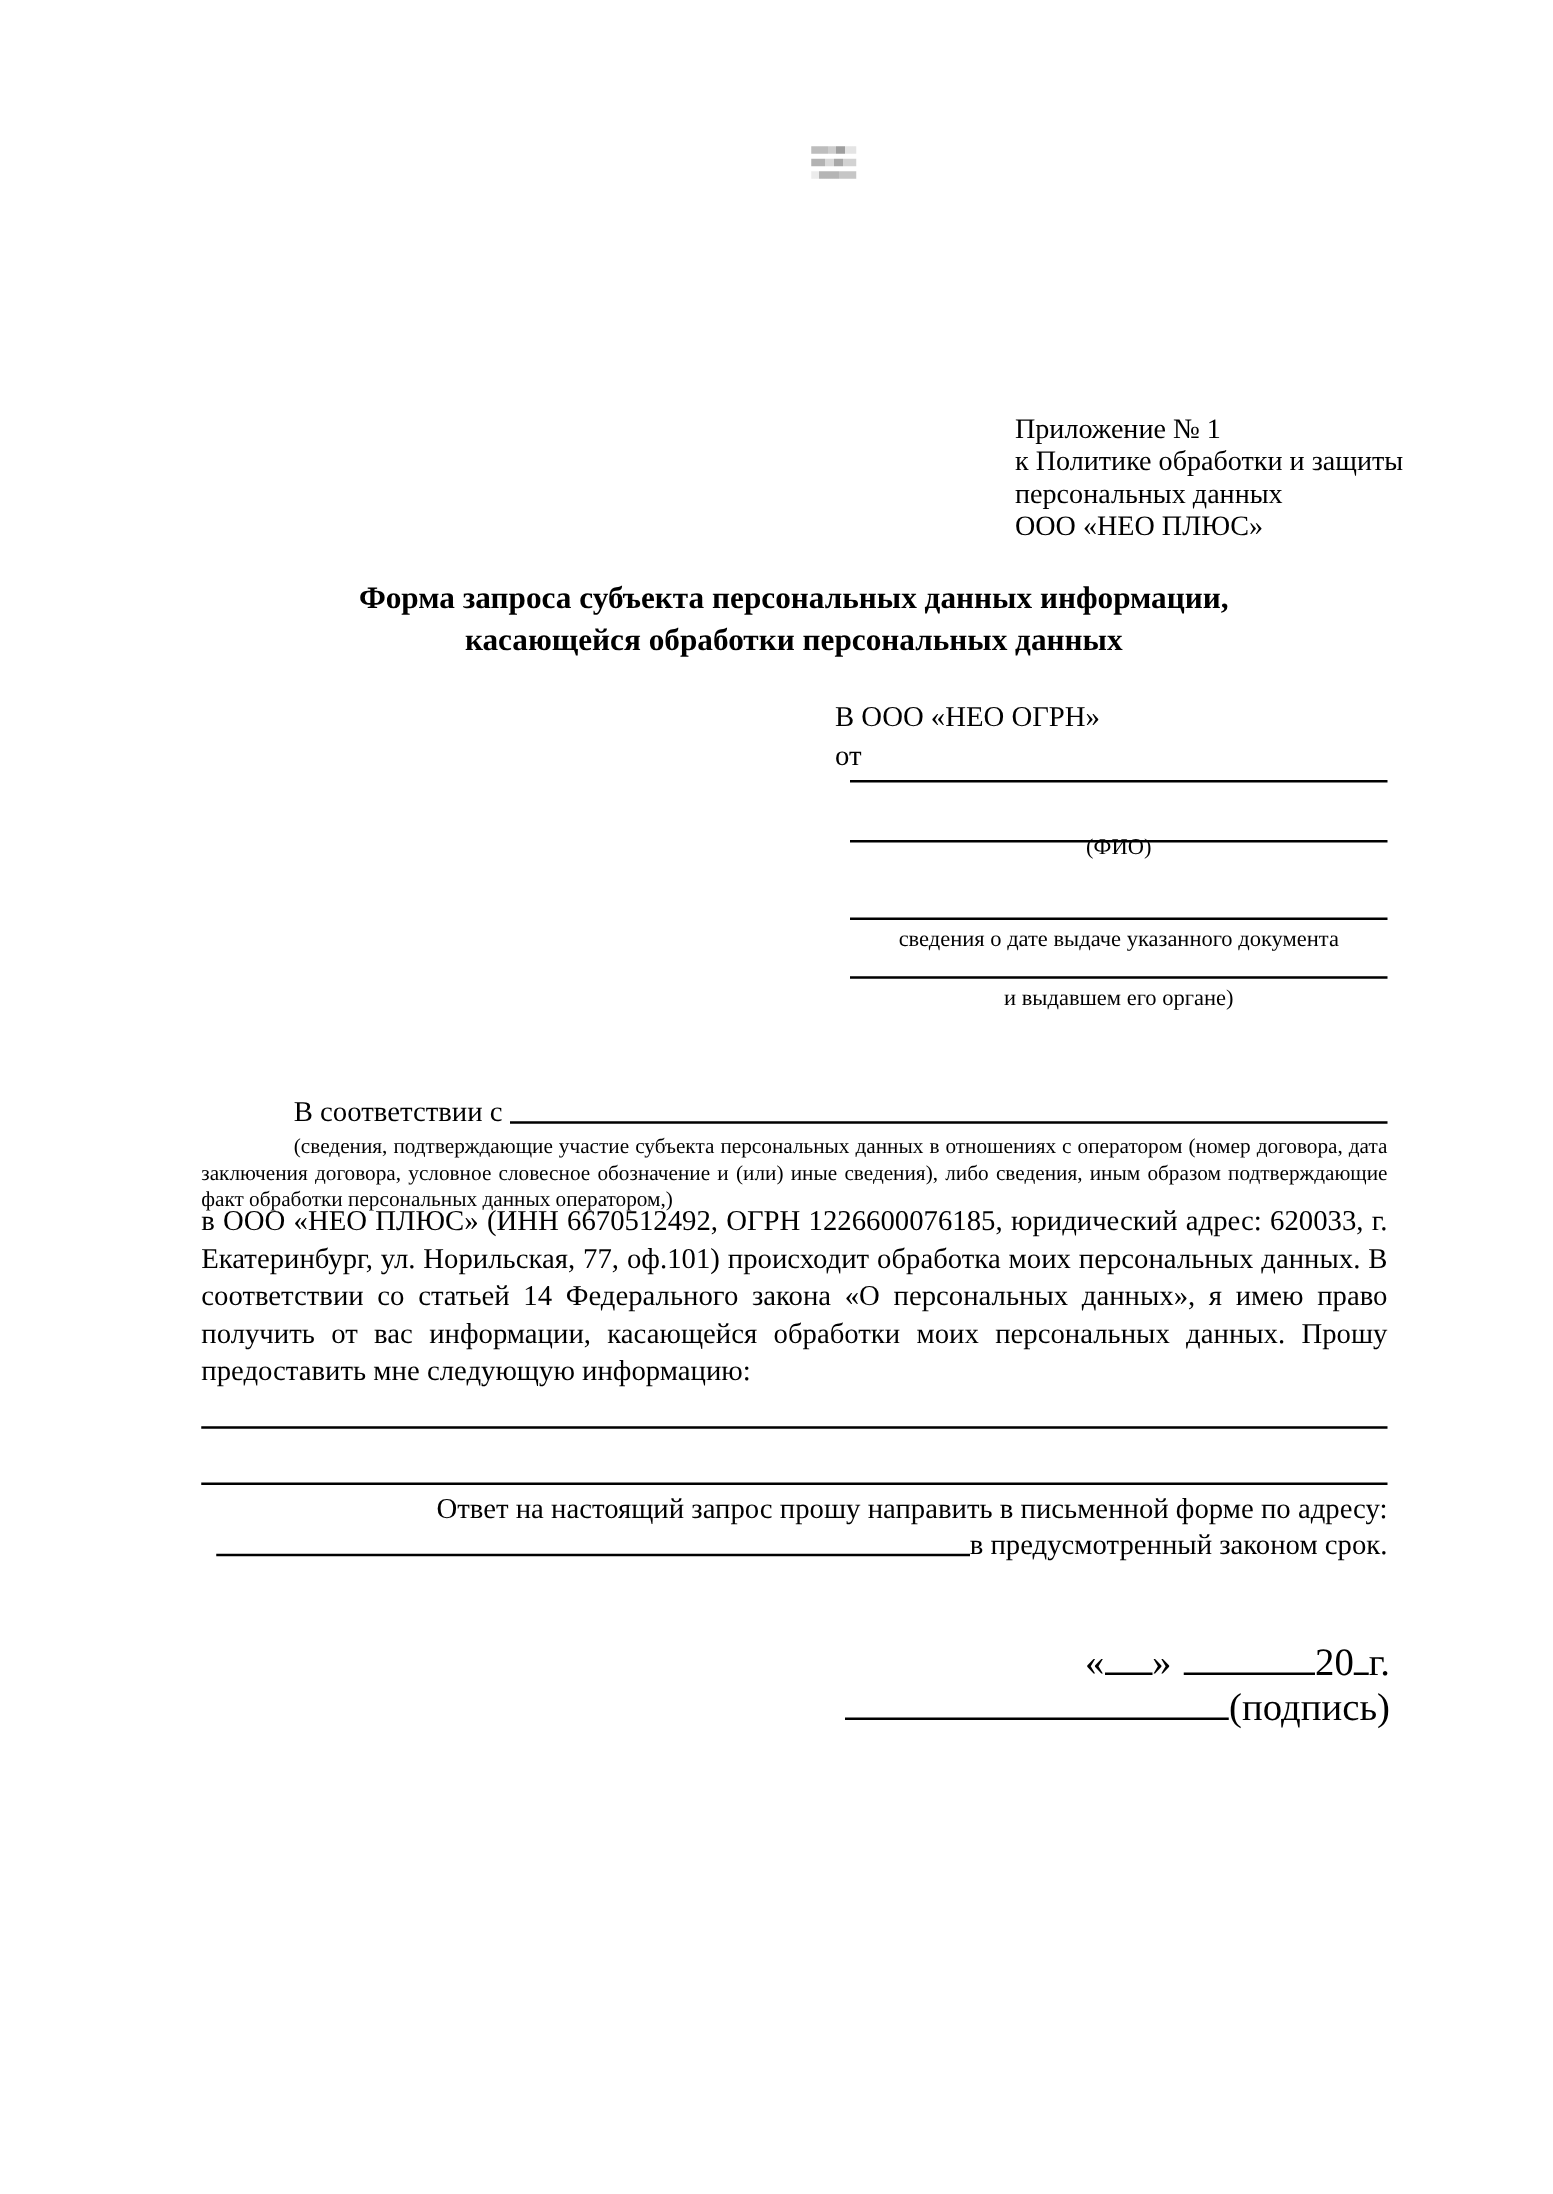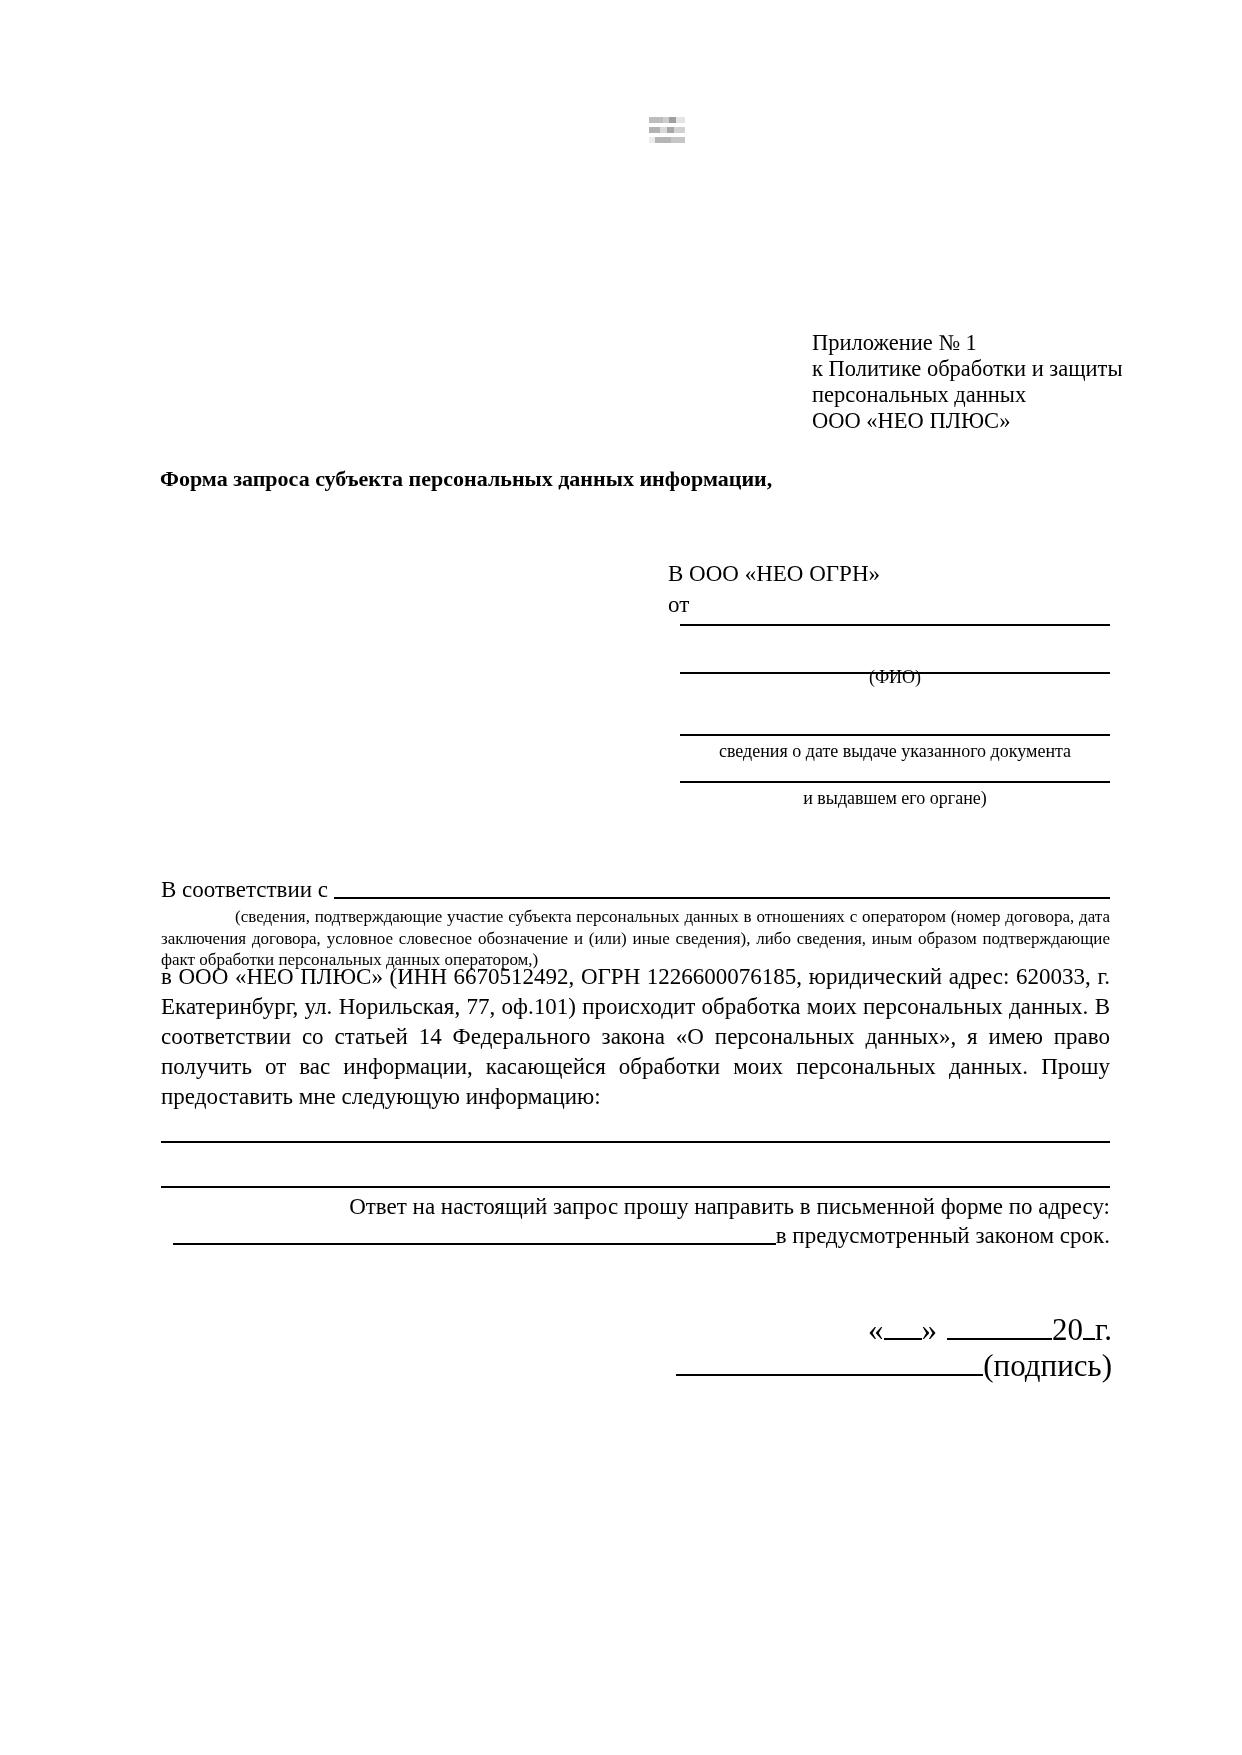--- a/index.html
+++ b/index.html
@@ -15,40 +15,40 @@
 
   
   .tiny-image{left:649px;top:117px;width:36px;height:28px;}
   .tiny-image .r1,.tiny-image .r2,.tiny-image .r3{height:6px;margin-bottom:4px;}
   .tiny-image .r1{background:linear-gradient(90deg,#bdbdbd 0 38%,#cdcdcd 38% 55%,#9f9f9f 55% 76%,#e4e4e4 76% 100%);}
   .tiny-image .r2{background:linear-gradient(90deg,#b2b2b2 0 30%,#d8d8d8 30% 50%,#a8a8a8 50% 70%,#d2d2d2 70% 100%);}
   .tiny-image .r3{background:linear-gradient(90deg,#ececec 0 18%,#b5b5b5 18% 62%,#c6c6c6 62% 100%);}
 
   .header-note{left:812px;top:330px;font-size:22.5px;line-height:26px;}
 
-  .doc-title{left:160px;right:132px;top:462px;font-weight:bold;font-size:22px;line-height:34px;}
+  .doc-title{left:160px;right:132px;top:462px;text-align:center;font-weight:bold;font-size:25px;line-height:34px;}
 
   .addr-to{left:668px;top:561px;font-size:23px;}
   .addr-from{left:668px;top:592px;font-size:23px;}
 
   .rule{border-top:2px solid #000;height:0;}
   .fio-rule{left:680px;width:430px;top:624px;}
   .doc-rule-2{left:680px;width:430px;top:672px;}
   .doc-rule-3{left:680px;width:430px;top:734px;}
   .doc-rule-4{left:680px;width:430px;top:781px;}
   .line-caption{left:680px;width:430px;text-align:center;font-size:18px;}
   .fio-caption{top:630px;margin-top:37px;}
   .doc-caption-2{top:679px;}
   .doc-caption-3{top:741px;}
   .doc-caption-4{top:788px;}
 
   .request-heading{left:160px;right:132px;top:846px;text-align:center;font-size:23px;letter-spacing:1px;}
 
   .accordance{left:161px;right:132px;top:877px;display:flex;font-size:23px;}
-  .accordance .label{white-space:pre;}
+  .accordance .label{margin-left:74px;white-space:pre;}
   .fill{flex:1;border-bottom:2px solid #000;margin-bottom:4px;}
 
   .footnote{left:161px;right:132px;top:906px;font-size:17px;line-height:21.5px;text-align:justify;text-indent:74px;font-family:Liberation Serif, serif;}
 
   .body-par{left:161px;right:132px;top:962px;font-size:23px;line-height:30px;text-align:justify;font-family:Liberation Serif, serif;}
 
   .blank-rule-1{left:161px;right:132px;top:1141px;}
   .blank-rule-2{left:161px;right:132px;top:1186px;}
 
   .reply-line{left:161px;right:132px;top:1194px;font-size:23px;text-align:right;}
@@ -77,20 +77,21 @@
 
   <div class="abs header-note">
     <div>Приложение № 1</div>
     <div>к Политике обработки и защиты</div>
     <div>персональных данных</div>
     <div>ООО «НЕО ПЛЮС»</div>
   </div>
 
   <div class="abs doc-title">
     <div>Форма запроса субъекта персональных данных информации,</div>
+    <div>касающейся обработки персональных данных</div>
   </div>
 
   <div class="abs addr-to">В ООО «НЕО ОГРН»</div>
   <div class="abs addr-from">от</div>
 
   <div class="abs rule fio-rule"></div>
   <div class="abs line-caption fio-caption">(ФИО)</div>
 
   <div class="abs rule doc-rule-2"></div>
 

